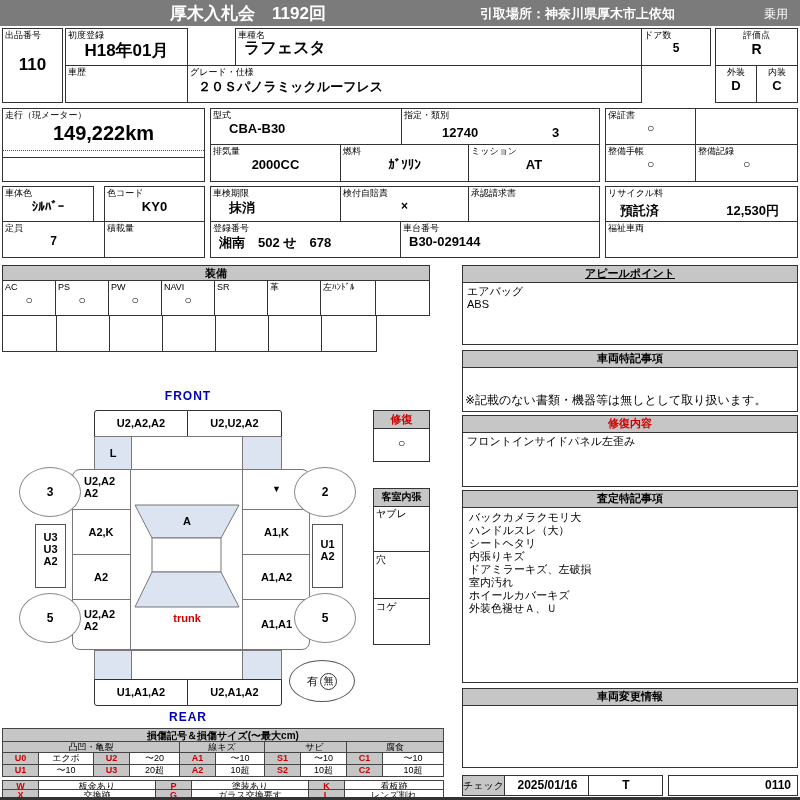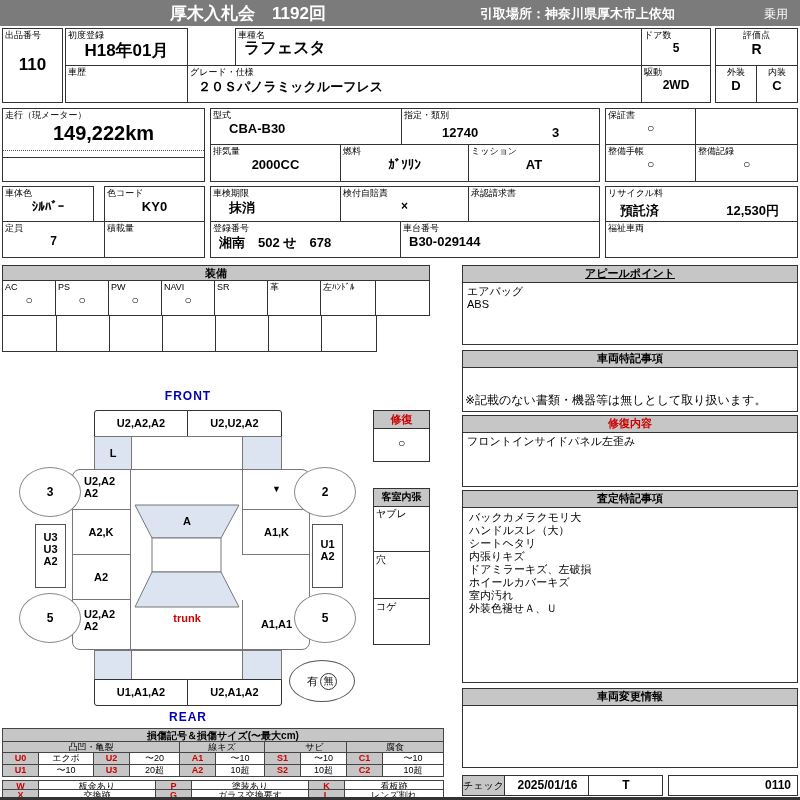--- a/index.html
+++ b/index.html
@@ -54,24 +54,20 @@
     <div class="big" style="text-align:left;padding-left:8px;margin-top:-3px;font-size:16px;">ラフェスタ</div>
   </div>
   <div class="b" style="left:187px;top:65px;width:455px;height:38px;">
     <div class="lbl">グレード・仕様</div>
     <div class="v" style="text-align:left;padding-left:10px;font-size:13px;">２０Ｓパノラミックルーフレス</div>
   </div>
   <div class="b" style="left:641px;top:28px;width:70px;height:38px;">
     <div class="lbl">ドア数</div>
     <div class="v">5</div>
   </div>
-  <div class="b" style="left:641px;top:65px;width:70px;height:38px;">
-    <div class="lbl">駆動</div>
-    <div class="v">2WD</div>
-  </div>
   <div class="b" style="left:715px;top:28px;width:83px;height:38px;">
     <div class="lbl" style="text-align:center;">評価点</div>
     <div class="v" style="font-size:14px;">R</div>
   </div>
   <div class="b" style="left:715px;top:65px;width:42px;height:38px;">
     <div class="lbl" style="text-align:center;">外装</div>
     <div class="v" style="font-size:13px;">D</div>
   </div>
   <div class="b" style="left:756px;top:65px;width:42px;height:38px;">
     <div class="lbl" style="text-align:center;">内装</div>
@@ -218,22 +214,22 @@
   </div>
 
   <div class="b" style="left:462px;top:490px;width:336px;height:193px;">
     <div class="hdr" style="height:16px;line-height:15px;">査定特記事項</div>
     <div style="padding:3px 0 0 6px;">
       <div class="lines" style="padding:0;">バックカメラクモリ大</div>
       <div class="lines" style="padding:0;">ハンドルスレ（大）</div>
       <div class="lines" style="padding:0;">シートヘタリ</div>
       <div class="lines" style="padding:0;">内張りキズ</div>
       <div class="lines" style="padding:0;">ドアミラーキズ、左破損</div>
+      <div class="lines" style="padding:0;">室内汚れ</div>
       <div class="lines" style="padding:0;">ホイールカバーキズ</div>
-      <div class="lines" style="padding:0;">室内汚れ</div>
       <div class="lines" style="padding:0;">外装色褪せＡ、Ｕ</div>
     </div>
   </div>
 
   <div class="b" style="left:462px;top:688px;width:336px;height:80px;">
     <div class="hdr" style="height:16px;line-height:15px;">車両変更情報</div>
   </div>
 
   <div class="b" style="left:462px;top:775px;width:201px;height:21px;">
     <div class="nb gray" style="left:0;top:0;width:42px;height:19px;border-right:1px solid #333;font-size:10px;line-height:19px;text-align:center;">チェック</div>
@@ -261,20 +257,21 @@
   </div>
   <div class="nb carv" style="left:72px;top:510px;width:59px;height:45px;border-right:1px solid #777;border-bottom:1px solid #777;line-height:44px;z-index:2;">A2,K</div>
   <div class="nb carv" style="left:72px;top:555px;width:59px;height:45px;border-right:1px solid #777;border-bottom:1px solid #777;line-height:44px;z-index:2;">A2</div>
   <div class="nb carv" style="left:72px;top:600px;width:59px;height:50px;border-right:1px solid #777;text-align:left;padding:8px 0 0 12px;z-index:2;">
     <div>U2,A2</div>
     <div>A2</div>
   </div>
 
   <div class="nb carv" style="left:242px;top:469px;width:68px;height:41px;border-left:1px solid #777;border-bottom:1px solid #777;line-height:40px;font-size:9px;z-index:2;">▼</div>
   <div class="nb carv" style="left:242px;top:510px;width:68px;height:45px;border-left:1px solid #777;border-bottom:1px solid #777;line-height:44px;z-index:2;">A1,K</div>
+  <div class="nb carv" style="left:242px;top:555px;width:68px;height:45px;border-left:1px solid #777;border-bottom:1px solid #777;line-height:44px;z-index:2;">A1,A2</div>
   <div class="nb carv" style="left:242px;top:600px;width:68px;height:50px;border-left:1px solid #777;line-height:48px;z-index:2;">A1,A1</div>
 
   <svg class="nb" style="left:131px;top:469px;z-index:2;" width="112" height="181" viewBox="0 0 112 181">
     <polygon points="4,36 108,36 90,69 21,69" fill="#dbe4f0" stroke="#777" stroke-width="1"></polygon>
     <rect x="21" y="69" width="69" height="34" fill="#ffffff" stroke="#777" stroke-width="1"></rect>
     <polygon points="21,103 90,103 108,138 4,138" fill="#dbe4f0" stroke="#777" stroke-width="1"></polygon>
   </svg>
   <div class="nb carv" style="left:131px;top:515px;width:112px;text-align:center;z-index:3;">A</div>
   <div class="nb red" style="left:131px;top:612px;width:112px;text-align:center;font-size:11px;font-weight:bold;z-index:3;">trunk</div>
 

